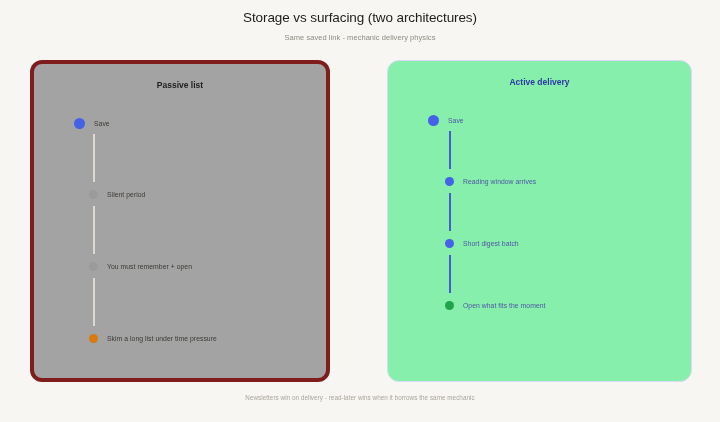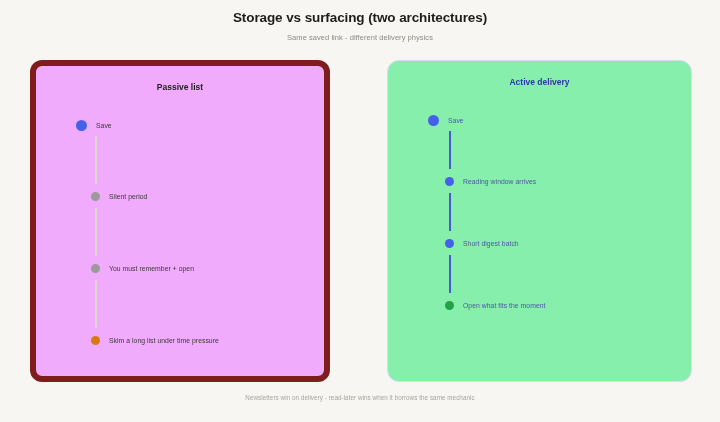--- a/index.html
+++ b/index.html
@@ -15,21 +15,21 @@
     position: relative;
   }
 
   #page-title {
     position: absolute;
     top: 10px;
     left: 0;
     width: 720px;
     text-align: center;
     font-size: 13.5px;
-    font-weight: bold;
+    font-weight: normal;
     color: #1d1d1b;
     letter-spacing: -0.1px;
   }
   #page-subtitle {
     position: absolute;
     top: 33px;
     left: 0;
     width: 720px;
     text-align: center;
     font-size: 7.5px;
@@ -40,22 +40,22 @@
   .panel {
     position: absolute;
     top: 60px;
     height: 322px;
     border-radius: 12px;
     box-sizing: border-box;
   }
   #panel-passive {
     left: 30px;
     width: 300px;
-    background: #f0abfc;
-    border: 6px solid #7f1d1d;
+    background: #a3a3a3;
+    border: 4px solid #7f1d1d;
   }
   #panel-active {
     left: 387px;
     width: 305px;
     background: #86efac;
     border: 1px solid #d6daf6;
   }
 
   .panel-title {
     position: absolute;
@@ -113,21 +113,21 @@
     text-align: center;
     font-size: 6.3px;
     color: #a9a49c;
     letter-spacing: 0.05px;
   }
 </style>
 </head>
 <body>
 
 <div id="page-title">Storage vs surfacing (two architectures)</div>
-<div id="page-subtitle">Same saved link - different delivery physics</div>
+<div id="page-subtitle">Same saved link - mechanic delivery physics</div>
 
 <div class="panel" id="panel-passive">
   <div class="panel-title">Passive list</div>
   <div class="flow">
       <div class="connector" style="left: 59px; top: 16px; height: 48px;"></div>
       <div class="connector" style="left: 59px; top: 88px; height: 48px;"></div>
       <div class="connector" style="left: 59px; top: 160px; height: 48px;"></div>
       <div class="node" style="left: 40px; top: 0px;">
         <span class="dot lg" style="background: rgb(69, 97, 232);"></span>
         <span class="node-label">Save</span>

